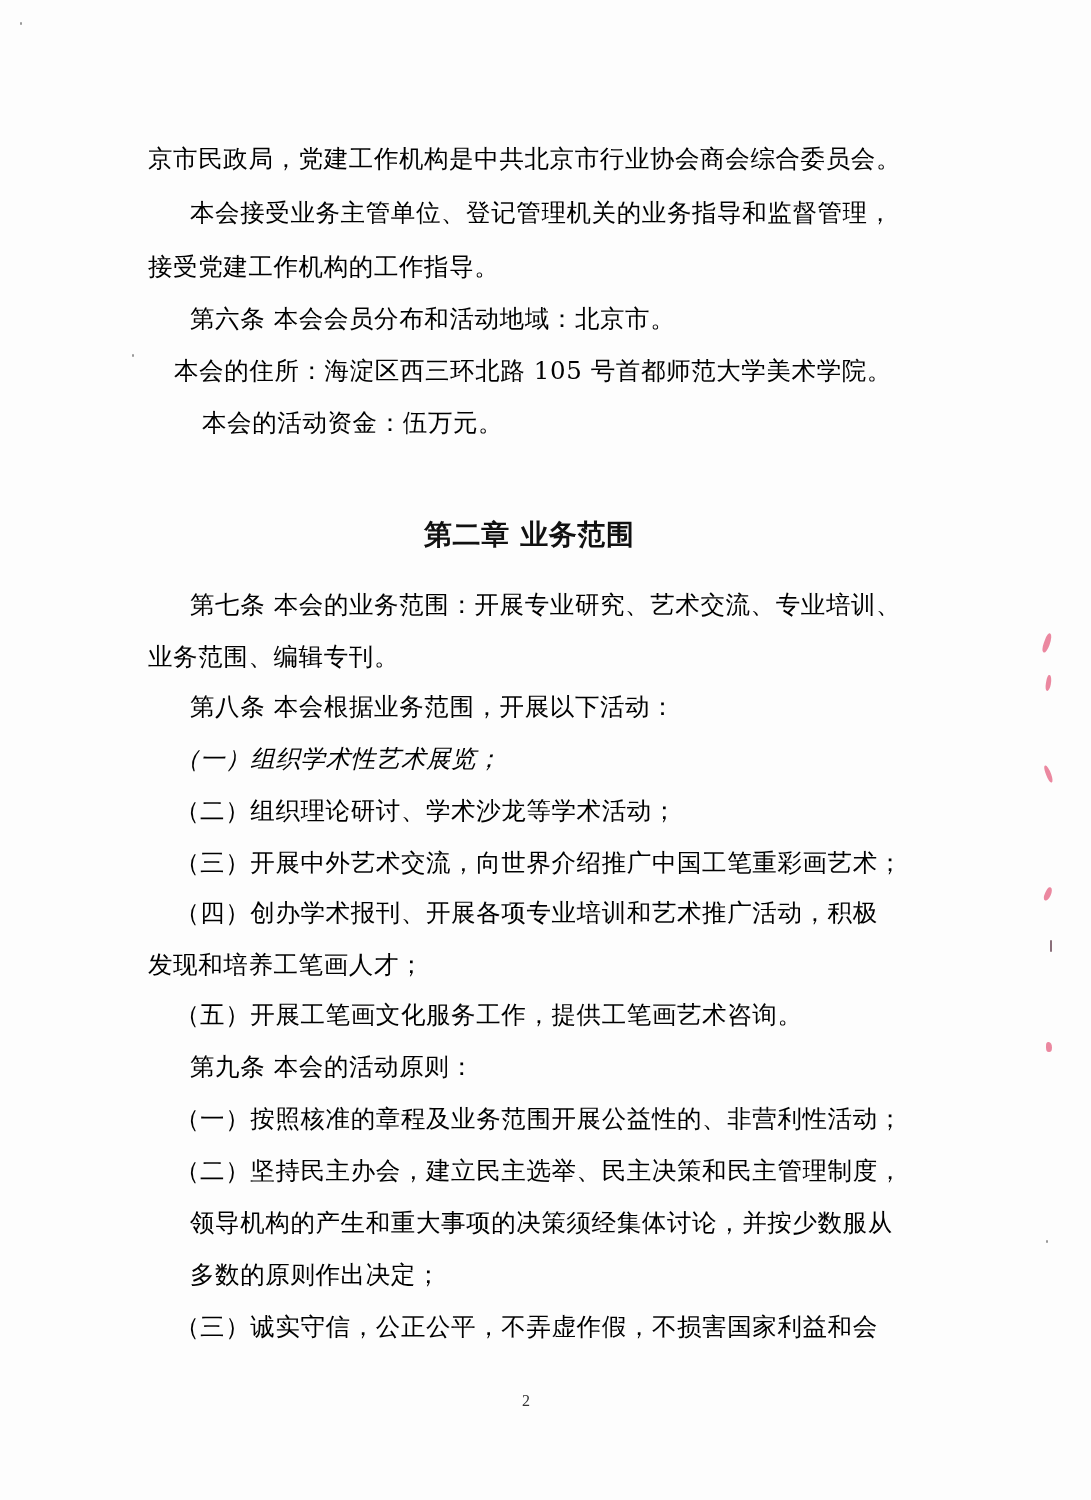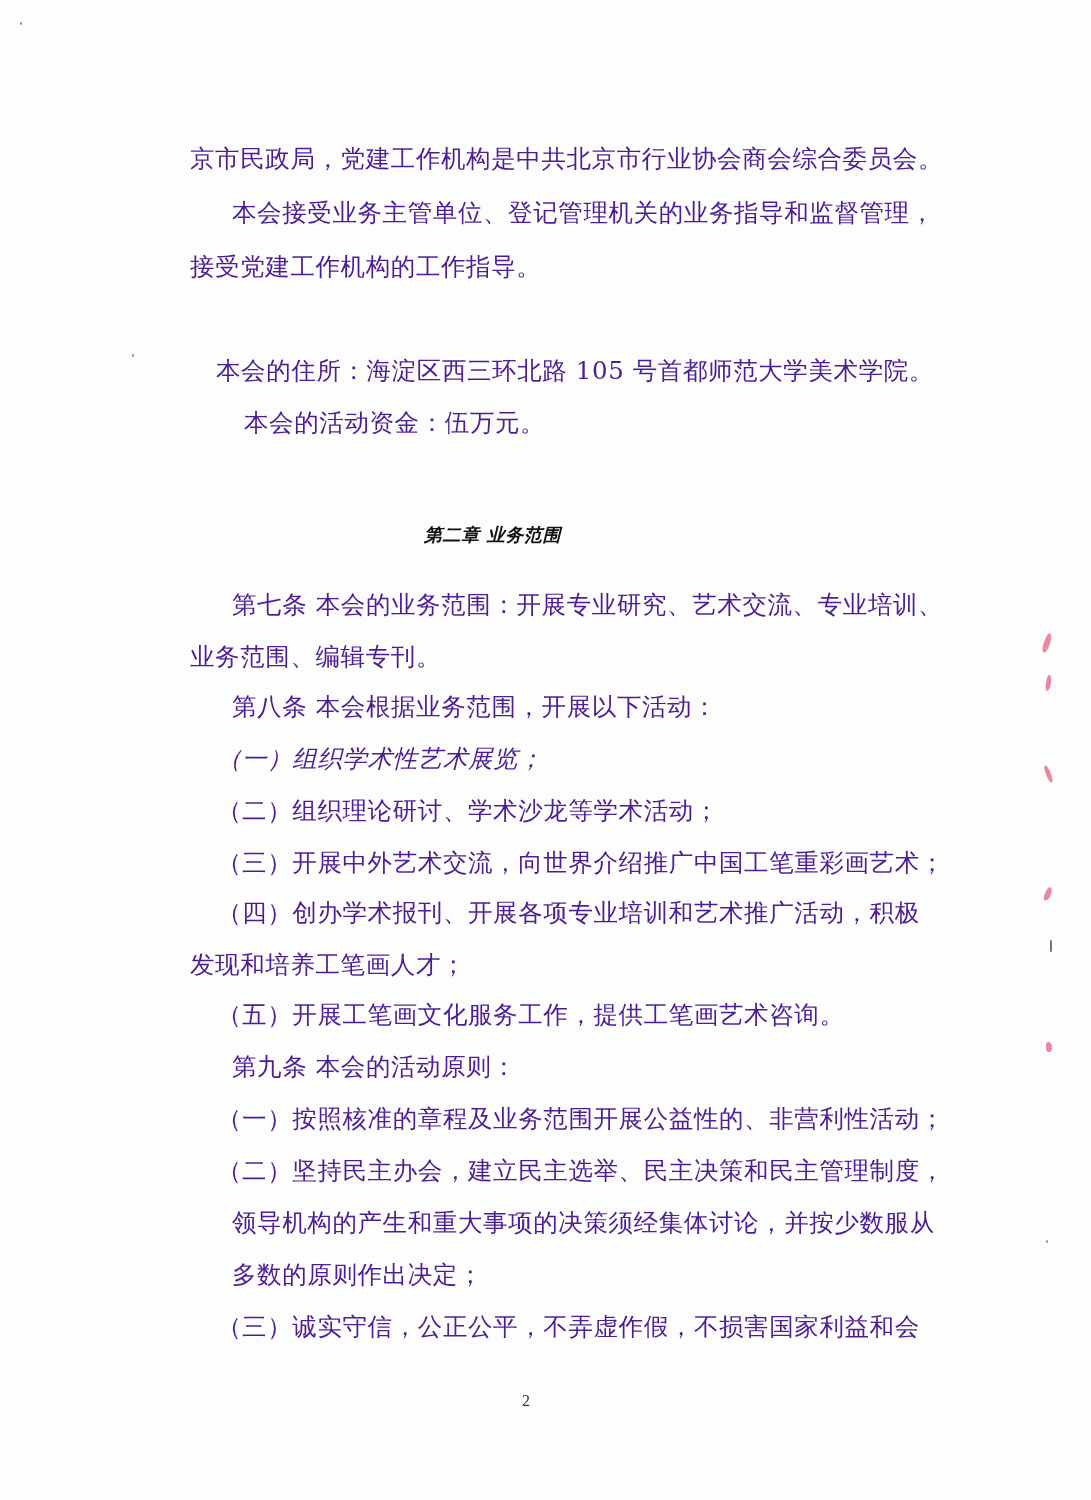--- a/index.html
+++ b/index.html
@@ -21,32 +21,30 @@
       width: 1091px;
       height: 1500px;
       background: #fdfdfd;
     }
     .line {
       position: absolute;
       font-size: 24.5px;
       line-height: 34px;
       white-space: nowrap;
       letter-spacing: 0.6px;
-      color: #4c1d95;
-      margin-left: 42px;
+      color: #000000;
     }
     .heading {
       position: absolute;
-      font-size: 18px;
+      font-size: 28px;
       font-weight: bold;
       line-height: 34px;
       white-space: nowrap;
       letter-spacing: 0.6px;
       color: #111;
-      font-style: italic;
     }
     .page-number {
       position: absolute;
       font-size: 16px;
       color: #333;
       font-family: "Liberation Serif", serif;
     }
     .seal-fragment {
       position: absolute;
       background: #e8738f;
@@ -61,20 +59,21 @@
     }
   </style>
 </head>
 <body>
 
 <div class="page">
 
   <div class="line" style="left:148px; top:142px;">京市民政局，党建工作机构是中共北京市行业协会商会综合委员会。</div>
   <div class="line" style="left:190px; top:196px;">本会接受业务主管单位、登记管理机关的业务指导和监督管理，</div>
   <div class="line" style="left:148px; top:250px;">接受党建工作机构的工作指导。</div>
+  <div class="line" style="left:190px; top:302px;">第六条  本会会员分布和活动地域：北京市。</div>
   <div class="line" style="left:174px; top:354px;">本会的住所：海淀区西三环北路 105 号首都师范大学美术学院。</div>
   <div class="line" style="left:202px; top:406px;">本会的活动资金：伍万元。</div>
 
   <div class="heading" style="left:424px; top:518px;">第二章    业务范围</div>
 
   <div class="line" style="left:190px; top:588px;">第七条  本会的业务范围：开展专业研究、艺术交流、专业培训、</div>
   <div class="line" style="left:148px; top:640px;">业务范围、编辑专刊。</div>
   <div class="line" style="left:190px; top:690px;">第八条  本会根据业务范围，开展以下活动：</div>
   <div class="line" style="left:175px; top:742px;font-style:italic;">（一）组织学术性艺术展览；</div>
   <div class="line" style="left:175px; top:794px;">（二）组织理论研讨、学术沙龙等学术活动；</div>

